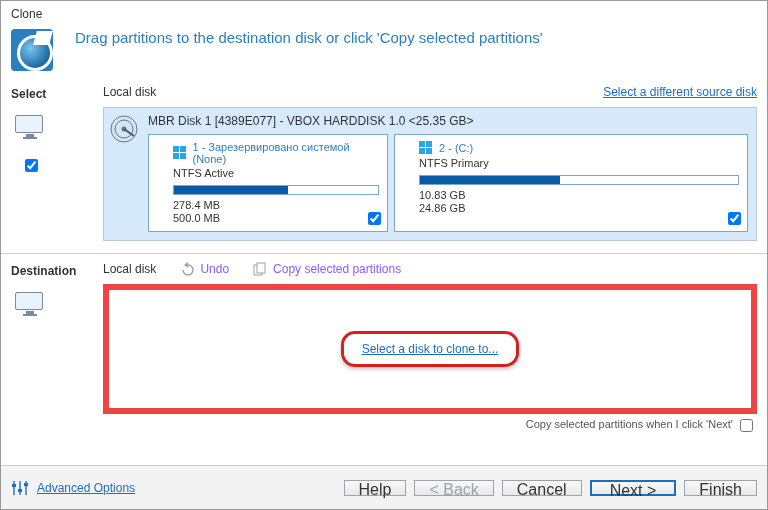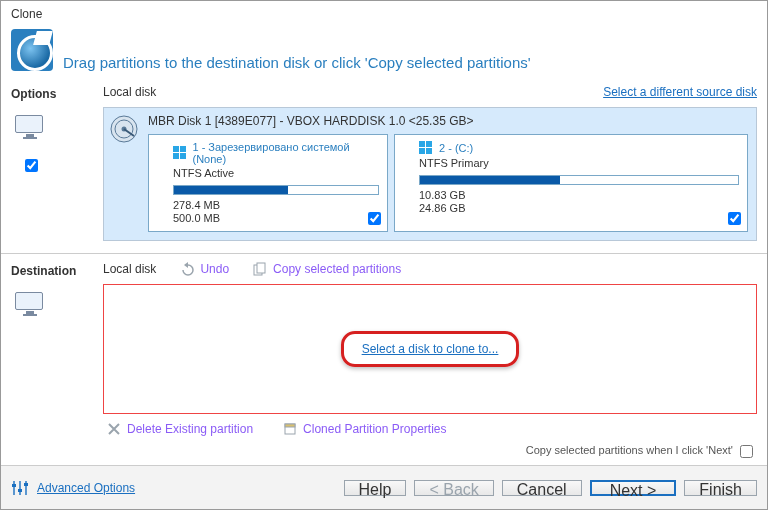--- a/index.html
+++ b/index.html
@@ -1,20 +1,20 @@
 <!DOCTYPE html>
 <html><head>
 <meta charset="utf-8">
 <style>
 * { box-sizing: border-box; margin: 0; padding: 0; font-family: "Segoe UI", Tahoma, sans-serif; }
 body { width: 768px; height: 510px; background: #fff; font-size: 12px; color: #333; border: 1px solid #999; position: relative; overflow: hidden; }
 
 .header { padding: 6px 10px 0 10px; }
 .title { color: #333; font-size: 12px; margin-bottom: 4px; }
-.banner { display: flex; align-items: flex-end; gap: 10px; padding: 4px 0 12px 0; }
+.banner { display: flex; align-items: flex-start; gap: 22px; padding: 4px 0 12px 0; }
 .banner-icon { width: 42px; height: 42px; background: #2a7fbf; border-radius: 4px; position: relative; overflow: hidden; }
 .banner-icon::before { content:""; position:absolute; left:6px; top:6px; width:30px; height:30px; border:3px solid #fff; border-radius:50%; background: radial-gradient(circle at 35% 35%, #7cc3f0 0%, #1b6aa5 70%); }
 .banner-icon::after { content:""; position:absolute; right:2px; top:2px; width:16px; height:14px; background:#fff; transform:skewX(-15deg); }
 .banner-text { color: #2a7fbf; font-size: 15px; }
 
 .section-row { display: flex; padding: 2px 10px; align-items: flex-start; }
 .section-label { width: 92px; font-weight: bold; color: #333; padding-top: 2px; font-size: 12px; }
 .section-body { flex: 1; }
 
 .src-top { display: flex; justify-content: space-between; align-items: center; margin-bottom: 4px; }
@@ -48,21 +48,21 @@
 .monitor-icon .stand { width:8px; height:3px; background:#7a8aa0; margin:1px auto 0; }
 .monitor-icon .base { width:14px; height:2px; background:#7a8aa0; margin:0 auto; }
 
 .divider { height:1px; background:#ccc; margin:10px 0 6px 0; }
 
 .dest-top { display:flex; gap:24px; align-items:center; margin-bottom:4px; }
 .tool { display:flex; align-items:center; gap:6px; color:#555; }
 .tool.disabled { color:#8b5cf6; }
 .undo-icon,.copy-icon,.x-icon,.prop-icon { width:14px; height:14px; display:inline-block; }
 
-.dest-panel { border:1px solid #ef4444; height:130px; position:relative; background:#fff; display:flex; align-items:center; justify-content:center; }
+.dest-panel { border:6px solid #ef4444; height:130px; position:relative; background:#fff; display:flex; align-items:center; justify-content:center; }
 .dest-link-wrap { border:3px solid #d62020; border-radius:14px; padding:8px 18px; box-shadow: 0 2px 4px rgba(0,0,0,0.25); }
 .dest-link { color:#1a6fc0; text-decoration:underline; font-size:12px; }
 
 .dest-tools { display:flex; gap:30px; padding:8px 0 4px 4px; }
 
 .bottom-note { text-align:right; padding:2px 14px 4px 12px; font-size:11px; color:#555; }
 .bottom-note input { vertical-align:middle; margin-left:4px; }
 
 .footer { position:absolute; bottom:0; left:0; right:0; height:44px; border-top:1px solid #ccc; background:#f3f3f3; display:flex; align-items:center; padding:0 10px; gap:8px; }
 .adv-icon { width:18px; height:18px; position:relative; }
@@ -77,21 +77,21 @@
 
 <div class="header">
   <div class="title">Clone</div>
   <div class="banner">
     <div class="banner-icon"></div>
     <div class="banner-text">Drag partitions to the destination disk or click 'Copy selected partitions'</div>
   </div>
 </div>
 
 <div class="section-row">
-  <div class="section-label">Options</div>
+  <div class="section-label">Select</div>
   <div class="section-body">
     <div class="src-top">
       <span class="local-disk">Local disk</span>
       <span class="link">Select a different source disk</span>
     </div>
   </div>
 </div>
 
 <div class="section-row">
   <div class="section-label" style="padding-top:8px;">
@@ -199,35 +199,20 @@
         <div class="stand"></div>
         <div class="base"></div>
     </div>
   </div>
   <div class="section-body">
     <div class="dest-panel">
       <div class="dest-link-wrap">
         <span class="dest-link">Select a disk to clone to...</span>
       </div>
     </div>
-    <div class="dest-tools">
-      <span class="tool disabled">
-        <span class="x-icon"><svg viewBox="0 0 14 14">
-              <path d="M2 2 L12 12 M12 2 L2 12" stroke="#9aa4ad" stroke-width="2"></path>
-            </svg></span>
-        <span>Delete Existing partition</span>
-      </span>
-      <span class="tool disabled">
-        <span class="prop-icon"><svg viewBox="0 0 14 14">
-              <rect x="2" y="2" width="10" height="10" fill="none" stroke="#9aa4ad"></rect>
-              <rect x="2" y="2" width="10" height="3" fill="#d8c070" stroke="#9aa4ad"></rect>
-            </svg></span>
-        <span>Cloned Partition Properties</span>
-      </span>
-    </div>
   </div>
 </div>
 
 <div class="bottom-note">
   <span>Copy selected partitions when I click 'Next'</span>
   <input type="checkbox" style="">
 </div>
 
 <div class="footer">
   <span class="adv-icon">

